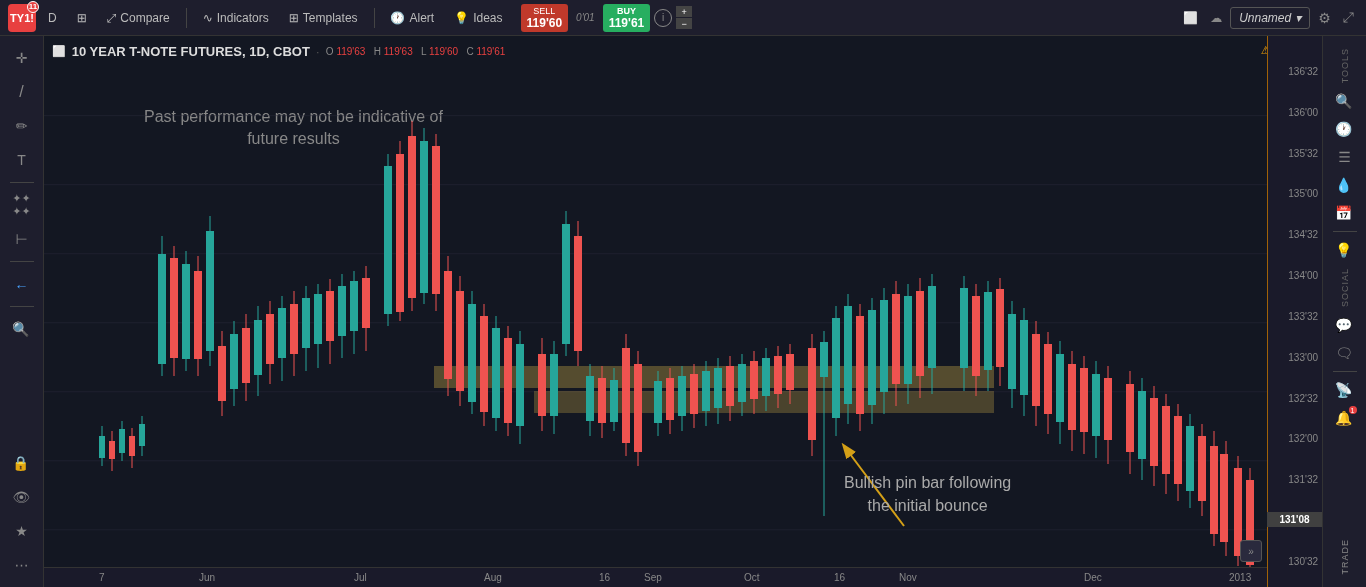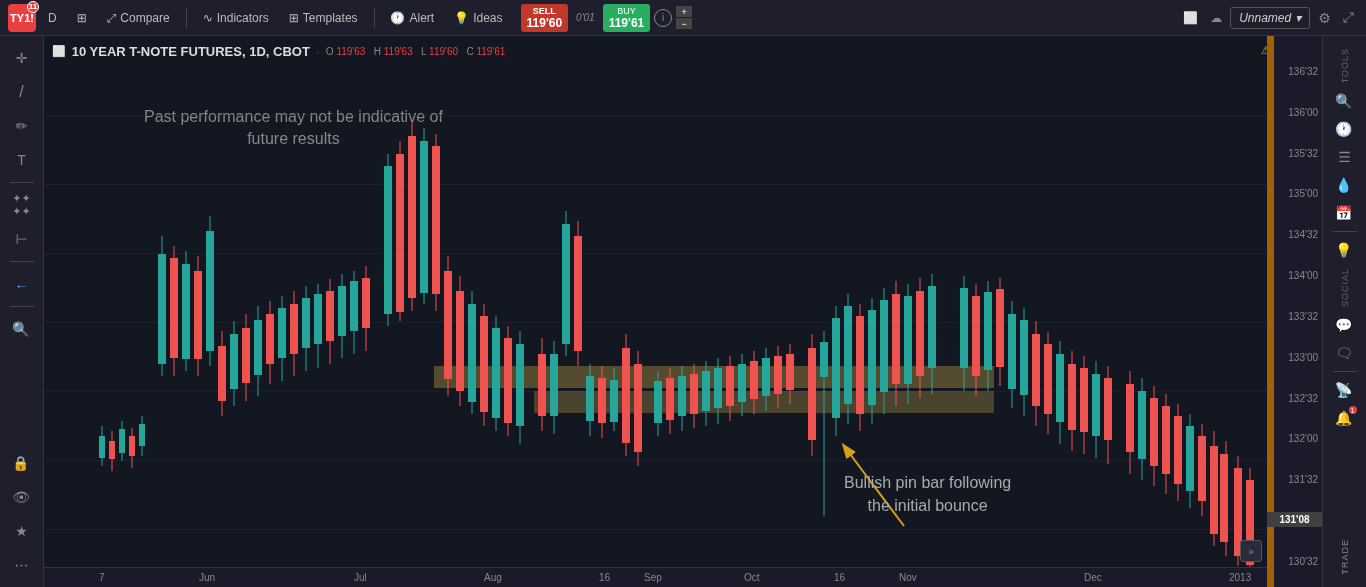--- a/index.html
+++ b/index.html
@@ -117,21 +117,21 @@
       background: none; color: #e89c0b;
       font-size: 11px; display: flex; align-items: center; gap: 3px;
     }
 
     
     #price-scale {
       position: absolute;
       right: 0; top: 0; bottom: 0;
       width: 55px;
       background: #1a1a2a;
-      border-left: 7px solid #a16207;
+      border-left: 1px solid #a16207;
       display: flex; flex-direction: column;
       justify-content: space-between;
       padding: 30px 4px 20px;
     }
     .price-label {
       font-size: 10px; color: #888; text-align: right;
     }
 
     
     #time-scale {
@@ -264,30 +264,30 @@
     <span>Alert</span>
   </button>
 
   <button class="toolbar-btn">
     <span>💡</span>
     <span>Ideas</span>
   </button>
 
   <div style="display:flex;align-items:center;background:#c0392b;border-radius:3px;padding:2px 6px;margin-left:6px;">
     <div style="display:flex;flex-direction:column;align-items:center;">
-      <span style="font-size:9px;color:#fff;font-weight:bold;">SELL</span>
+      <span style="font-size:9px;color:#fff;font-weight:normal;">SELL</span>
       <span style="font-size:12px;color:#fff;font-weight:bold;">119'60</span>
     </div>
   </div>
 
   <div style="font-size:10px;color:#888;padding:0 4px;font-style:italic;">0'01</div>
 
   <div style="display:flex;align-items:center;background:#27ae60;border-radius:3px;padding:2px 6px;">
     <div style="display:flex;flex-direction:column;align-items:center;">
-      <span style="font-size:9px;color:#fff;font-weight:normal;">BUY</span>
+      <span style="font-size:9px;color:#fff;font-weight:bold;">BUY</span>
       <span style="font-size:12px;color:#fff;font-weight:bold;">119'61</span>
     </div>
   </div>
 
   <button class="info-btn">i</button>
 
   <div class="plus-minus-col">
     <button class="pm-btn">+</button>
     <button class="pm-btn">−</button>
   </div>

